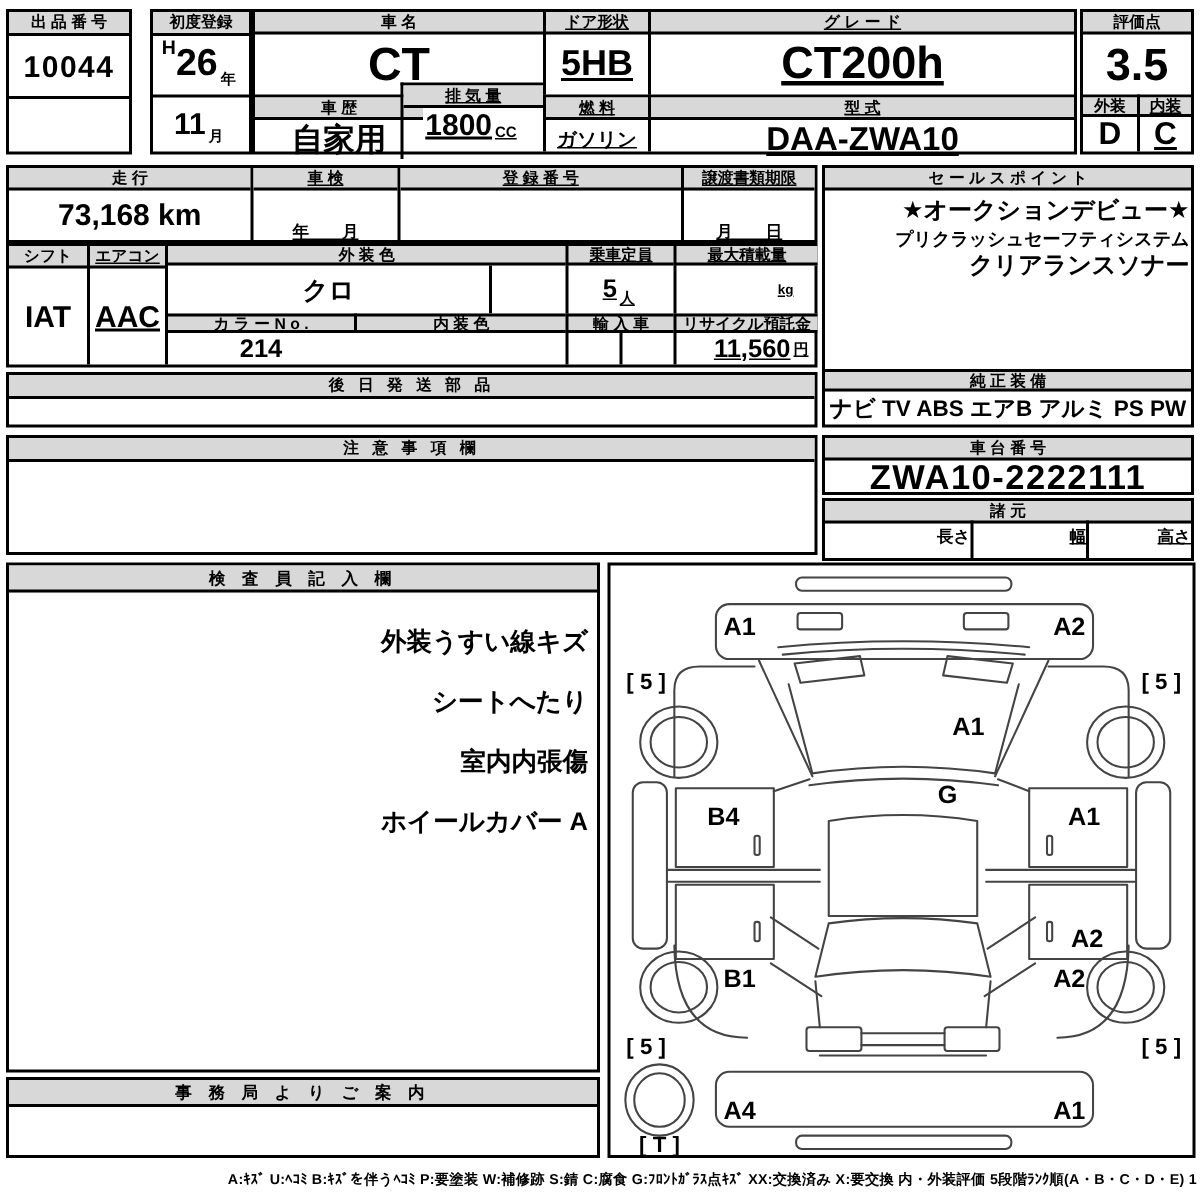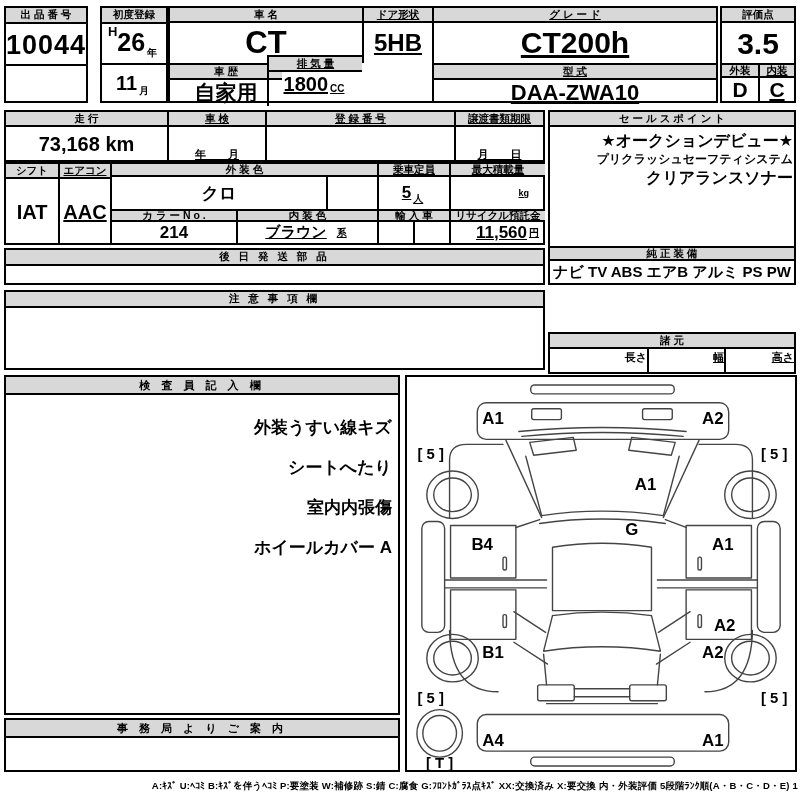--- a/index.html
+++ b/index.html
@@ -20,21 +20,21 @@
           white-space:nowrap;letter-spacing:0.2px;}
   svg text{font-family:"Liberation Sans","DejaVu Sans",sans-serif;}
 </style>
 </head>
 <body>
 
 <div id="sheet">
 
   <div class="box" style="left:4px;top:6px;width:84px;height:97px">
     <div class="hdr" style="height:14px">出 品 番 号</div>
-    <div class="val" style="height:42px;font-size:27px;letter-spacing:1px">10044</div>
+    <div class="val" style="height:42px;font-size:20px;letter-spacing:1px">10044</div>
     <div class="abs bt" style="left:0;top:56px;width:100%;height:0"></div>
   </div>
 
   <div class="box" style="left:100px;top:6px;width:68px;height:97px">
     <div class="hdr" style="height:14px">初度登録</div>
     <div class="abs" style="left:0;top:14px;width:100%;height:41px;display:flex;align-items:center;justify-content:center">
       <span style="font-size:13px;font-weight:bold;align-self:flex-start;padding-top:2px">H</span>
       <span style="font-size:25px;font-weight:bold">26</span>
       <span class="unit">年</span>
     </div>
@@ -62,20 +62,24 @@
     <div class="abs bt" style="left:0;top:55px;width:112px;height:38px">
       <div class="hdr" style="height:13px">車 歴</div>
       <div class="val" style="height:25px;font-size:21px">自家用</div>
     </div>
     <div class="abs bl bt" style="left:97px;top:47px;width:95px;height:51px">
       <div class="hdr" style="height:13px">排 気 量</div>
       <div class="val" style="height:25px;font-size:20px">
         <span>1800</span>
         <span class="unit">CC</span>
       </div>
+    </div>
+    <div class="abs bl bt" style="left:192px;top:55px;width:70px;height:38px">
+      <div class="hdr" style="height:13px">燃 料</div>
+      <div class="val" style="height:25px;font-size:13px">ガソリン</div>
     </div>
     <div class="abs bl bt" style="left:262px;top:55px;width:284px;height:38px">
       <div class="hdr" style="height:13px">型 式</div>
       <div class="val" style="height:25px;font-size:22px">DAA-ZWA10</div>
     </div>
   </div>
 
   <div class="box" style="left:720px;top:6px;width:76px;height:97px">
     <div class="hdr" style="height:13px">評価点</div>
     <div class="val" style="height:42px;font-size:30px">3.5</div>
@@ -134,24 +138,20 @@
         <span class="unit">人</span>
       </div>
       <div class="abs bl val" style="left:337px;top:13px;width:96px;height:32px;justify-content:flex-end;padding-right:16px;font-size:9px">kg</div>
 
       <div class="abs hdr bt" style="left:0;top:45px;width:124px;height:13px">カ ラ ー N o .</div>
       <div class="abs hdr bt bl" style="left:124px;top:45px;width:141px;height:13px">内 装 色</div>
       <div class="abs hdr bt bl" style="left:265px;top:45px;width:72px;height:13px">輸 入 車</div>
       <div class="abs hdr bt bl" style="left:337px;top:45px;width:96px;height:13px">リサイクル預託金</div>
 
       <div class="abs val" style="left:0;top:58px;width:124px;height:21px;font-size:17px">214</div>
-      <div class="abs bl val" style="left:124px;top:58px;width:141px;height:21px">
-        <span style="font-size:15px;font-weight:bold">ブラウン</span>
-        <span class="unit" style="padding-left:10px">系</span>
-      </div>
       <div class="abs bl" style="left:265px;top:58px;width:36px;height:21px"></div>
       <div class="abs bl" style="left:301px;top:58px;width:36px;height:21px"></div>
       <div class="abs bl val" style="left:337px;top:58px;width:96px;height:21px;justify-content:flex-end;padding-right:3px">
         <span style="font-size:17px;font-weight:bold">11,560</span>
         <span class="unit">円</span>
       </div>
     </div>
   </div>
 
   <div class="box" style="left:4px;top:248px;width:541px;height:37px">
@@ -165,20 +165,24 @@
     <div class="hdr" style="height:13px">セ ー ル ス ポ イ ン ト</div>
     <div class="abs" style="left:5px;top:18px;width:238px;font-weight:bold">
       <div style="font-size:16px;line-height:21px">★オークションデビュー★</div>
       <div style="font-size:12px;line-height:16px">プリクラッシュセーフティシステム</div>
       <div style="font-size:16px;line-height:21px">クリアランスソナー</div>
     </div>
     <div class="abs hdr bt" style="left:0;top:134px;width:244px;height:15px">純 正 装 備</div>
     <div class="abs val" style="left:0;top:149px;width:244px;height:22px;font-size:15px;white-space:nowrap">ナビ TV ABS エアB アルミ PS PW</div>
   </div>
 
+  <div class="box" style="left:548px;top:290px;width:248px;height:40px">
+    <div class="hdr" style="height:13px">車 台 番 号</div>
+    <div class="val" style="height:23px;font-size:23px;letter-spacing:1px">ZWA10-2222111</div>
+  </div>
   <div class="box" style="left:548px;top:332px;width:248px;height:42px">
     <div class="hdr" style="height:13px">諸 元</div>
     <div class="abs" style="left:0;top:13px;width:97px;height:25px;font-size:11px;font-weight:bold;padding:3px 0 0 4px">長さ</div>
     <div class="abs bl" style="left:97px;top:13px;width:77px;height:25px;font-size:11px;font-weight:bold;padding:3px 0 0 4px">幅</div>
     <div class="abs bl" style="left:174px;top:13px;width:70px;height:25px;font-size:11px;font-weight:bold;padding:3px 0 0 4px">高さ</div>
   </div>
 
   <div class="box" style="left:4px;top:375px;width:396px;height:340px">
     <div class="hdr" style="height:16px;letter-spacing:4px;font-size:11px">検 査 員 記 入 欄</div>
     <div class="notes">

